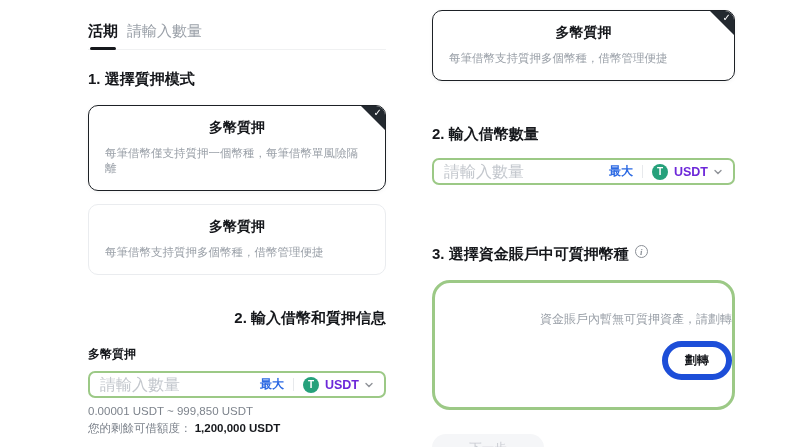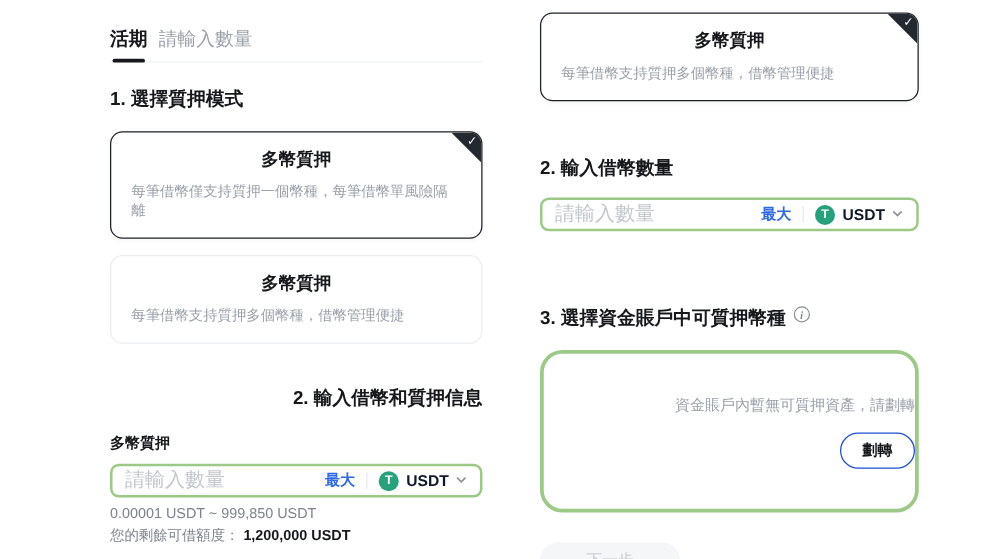--- a/index.html
+++ b/index.html
@@ -38,41 +38,41 @@
     border-radius: 7px; padding: 0 10px; background: #fff; }
   .input-box input { border: none; outline: none; flex: 1; min-width: 0; font-size: 16px;
     font-family: Liberation Sans, sans-serif; color:#7f1d1d; }
   .input-box input::placeholder { color: #c3c7cd; }
   .max-link { font-size: 12px; color: #2d6ae3; font-weight: bold; cursor: pointer; white-space: nowrap; }
   .vdiv { width: 1px; height: 13px; background: #e7e9ec; margin: 0 9px; }
   .coin-select { display: flex; align-items: center; cursor: pointer; }
   .coin-icon { width: 16px; height: 16px; border-radius: 50%; color: #fff; font-size: 10px; font-weight: bold;
     display: flex; align-items: center; justify-content: center; line-height: 1; }
   .coin-icon.usdt { background: #26a17b; }
-  .coin-name { font-size: 12.5px; font-weight: bold; margin: 0 5px 0 6px; color:#0f172a; }
+  .coin-name { font-size: 12.5px; font-weight: bold; margin: 0 5px 0 6px; color:#6d28d9; }
 
   .hint { font-size: 11.5px; color: #7d838c; margin-top: 7px; }
   .hint .strong { color: #16181c; font-weight: bold; }
 
   .next-btn { margin-top: 22px; width: 112px; height: 28px; border: none; border-radius: 16px;
     background: #f5f6f8; color: #c9ccd2; font-size: 12.5px; font-family: "Liberation Sans", sans-serif;
     cursor: not-allowed; }
 
   
   .t2r { margin-top: 44px; }
   .t3r { margin-top: 60px; display: flex; align-items: flex-start; gap: 6px; }
   .info-icon { width: 13px; height: 13px; border: 1px solid #8b9097; border-radius: 50%; color: #8b9097;
     font-size: 9px; display: inline-flex; align-items: center; justify-content: center; cursor: pointer;
     font-family: "Liberation Serif", serif; font-style: italic; }
   .mt14 { margin-top: 14px; }
 
   .empty-box { margin-top: 16px; height: 130px; border: 3px solid #9cc986; border-radius: 18px;
     display: flex; flex-direction: column; align-items: flex-end; justify-content: center; gap: 13px; }
   .empty-msg { font-size: 12px; color: #9aa0a8; }
-  .pill-btn { border: 1px solid #1d4ed8; background: #fff; border-radius: 999px; padding: 5px 17px;
+  .pill-btn { border: 6px solid #1d4ed8; background: #fff; border-radius: 999px; padding: 5px 17px;
     font-size: 12px; font-weight: bold; color: #16181c; cursor: pointer;
     font-family: "Liberation Sans", sans-serif; }
 </style>
 </head>
 <body>
 
 <div class="col col-left">
 
   <div class="tabs">
     <div class="tab active">活期</div>

